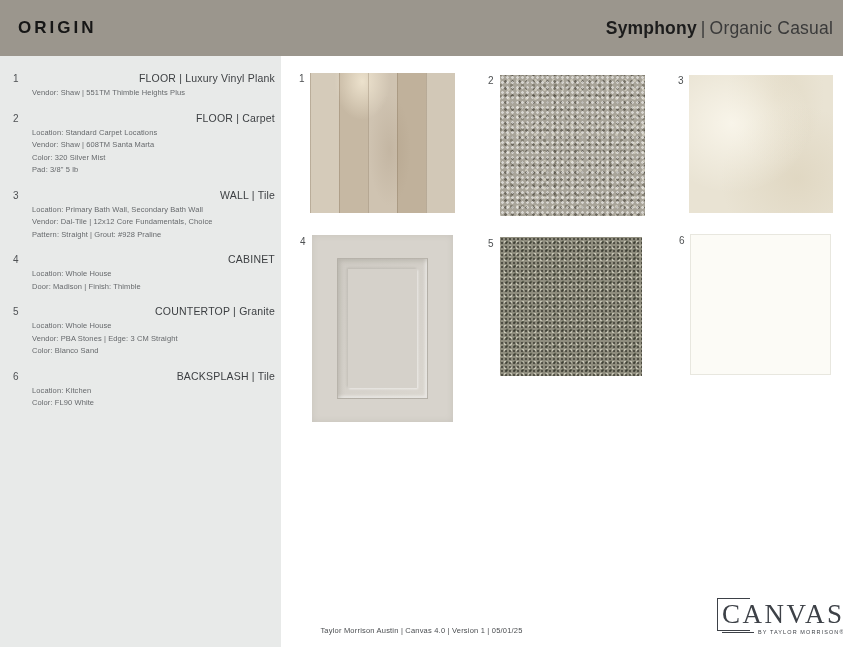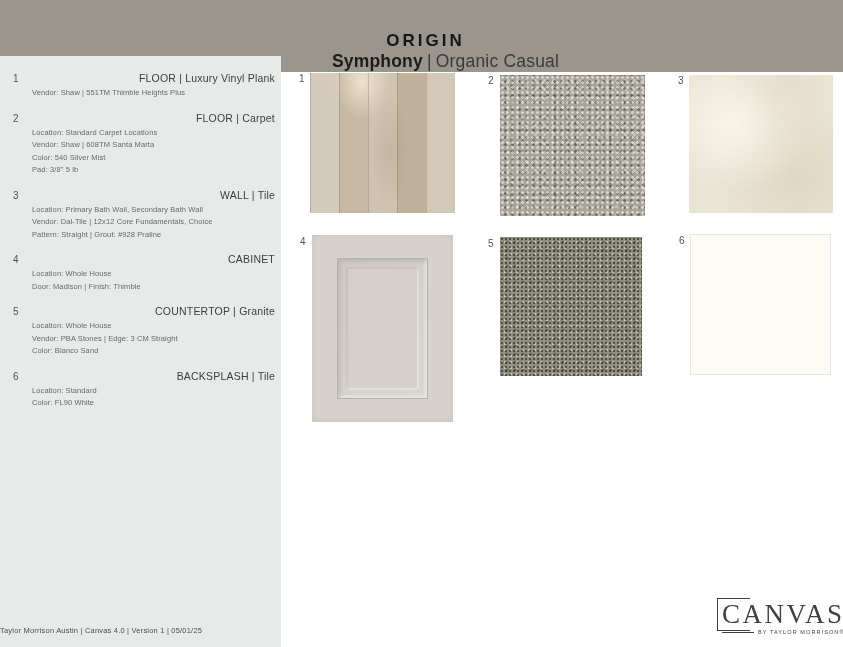--- a/index.html
+++ b/index.html
@@ -4,25 +4,24 @@
 <style>
   * { margin:0; padding:0; box-sizing:border-box; }
   html,body { width:843px; height:647px; }
   body {
     position:relative; overflow:hidden; background:#ffffff;
     font-family:"Liberation Sans", sans-serif; color:#3e4144;
   }
 
   
   .header {
-    position:absolute; left:0; top:0; width:843px; height:72px;
+    position:absolute; left:0; top:0; width:843px; height:56px;
     background:var(--header-bg,#9b968d);
-    display:flex; align-items:center; justify-content:flex-end;
+    display:flex; align-items:center; justify-content:space-between;
     padding:0 10px 0 18px;
-    flex-direction:column;
   }
   .brand { font-size:17px; font-weight:bold; letter-spacing:3px; color:#161616; }
   .header-title { font-size:17.5px; color:#2b2b2b; letter-spacing:.2px;margin-left:40px; }
   .header-title .coll { font-weight:bold; color:#1c1c1c; }
   .header-title .sep { font-weight:300; color:#3a3a3a; padding:0 4px; }
   .header-title .style { font-weight:400; color:#3a3a3a; }
 
   
   .sidebar {
     position:absolute; left:0; top:56px; width:281px; height:591px;
@@ -85,21 +84,21 @@
       radial-gradient(circle, rgba(238,235,218,.55) 0 .9px, rgba(0,0,0,0) 1.4px),
       radial-gradient(circle, rgba(58,60,46,.55) 0 1.1px, rgba(0,0,0,0) 1.7px),
       radial-gradient(circle, rgba(205,203,184,.5) 0 1.1px, rgba(0,0,0,0) 1.7px);
     background-size:4px 4px, 6px 6px, 8px 8px, 10px 10px;
     background-position:0 0, 2px 2px, 3px 1px, 5px 4px;
   }
   .tex-white-tile { background:#fcfbf6; border:1px solid #e8e7df; }
 
   
   .footer-info {
-    position:absolute; left:0; top:626px; width:843px; text-align:left;
+    position:absolute; left:0; top:626px; width:843px; text-align:center;
     font-size:7.5px; color:#4a4d50; letter-spacing:.2px;
   }
   .canvas-logo { position:absolute; left:722px; top:600px; color:var(--logo-color,#3d4147); }
   .canvas-word {
     font-family:"Liberation Serif", serif; font-size:27px; line-height:28px;
     letter-spacing:2.5px; color:var(--logo-color,#3d4147); position:relative; z-index:1;
   }
   .canvas-bracket {
     position:absolute; left:-5px; top:-2px; width:33px; height:33px;
     border:1px solid var(--logo-color,#3d4147); border-right:none;
@@ -129,21 +128,21 @@
     </div>
   </div>
 
   <div class="spec-item">
     <div class="spec-num">2</div>
     <div class="spec-body">
       <div class="spec-title">FLOOR | Carpet</div>
       <div>
           <div class="detail-line">Location: Standard Carpet Locations</div>
           <div class="detail-line">Vendor: Shaw | 608TM Santa Marta</div>
-          <div class="detail-line">Color: 540 Silver Mist</div>
+          <div class="detail-line">Color: 320 Silver Mist</div>
           <div class="detail-line">Pad: 3/8" 5 lb</div>
         </div>
     </div>
   </div>
 
   <div class="spec-item">
     <div class="spec-num">3</div>
     <div class="spec-body">
       <div class="spec-title">WALL | Tile</div>
       <div>
@@ -175,21 +174,21 @@
           <div class="detail-line">Color: Blanco Sand</div>
         </div>
     </div>
   </div>
 
   <div class="spec-item">
     <div class="spec-num">6</div>
     <div class="spec-body">
       <div class="spec-title">BACKSPLASH | Tile</div>
       <div>
-          <div class="detail-line">Location: Standard</div>
+          <div class="detail-line">Location: Kitchen</div>
           <div class="detail-line">Color: FL90 White</div>
         </div>
     </div>
   </div>
 </div>
 
 <span class="swatch-num" style="left:299px; top:73px;">1</span>
 <div class="swatch tex-wood" style="left:310px; top:73px; width:145px; height:140px;"></div>
 
 <span class="swatch-num" style="left:488px; top:75px;">2</span>

